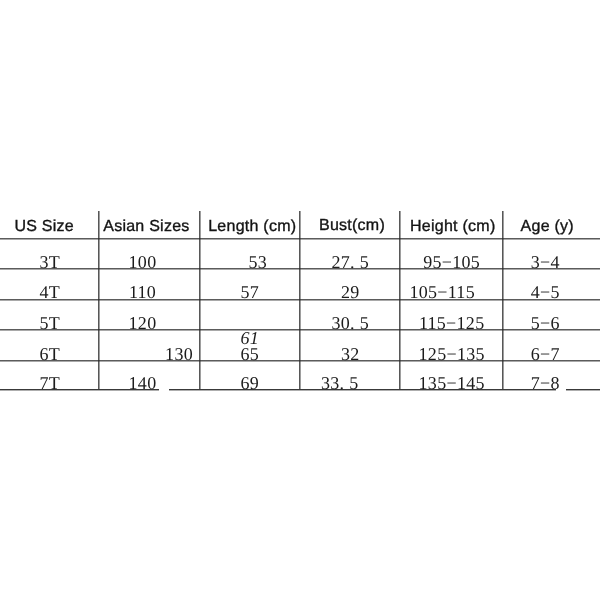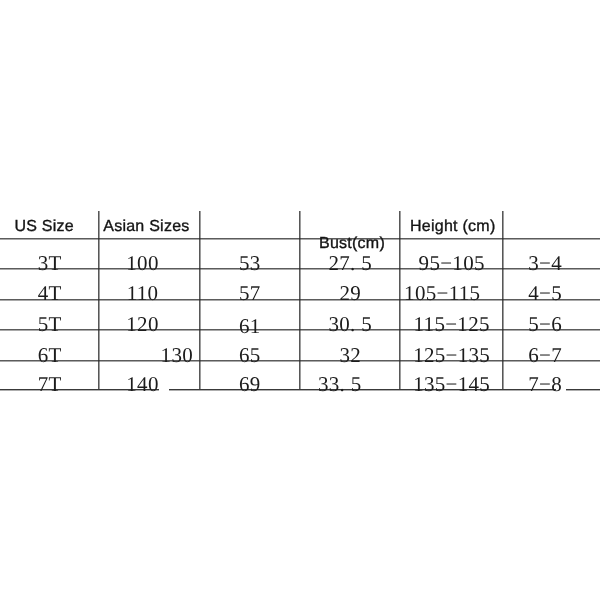--- a/index.html
+++ b/index.html
@@ -12,21 +12,21 @@
 
   .hline{position:absolute;left:0;width:600px;height:4px;background:linear-gradient(to bottom,rgba(40,40,40,0) 0px,rgba(40,40,40,0) 1.0px,rgba(40,40,40,0.76) 1.5px,rgba(40,40,40,0.76) 2.0px,rgba(40,40,40,0.40) 2.5px,rgba(40,40,40,0) 3.0px,rgba(40,40,40,0) 4px);}
   .hline-bottom{background:linear-gradient(to bottom,rgba(30,30,30,0) 0px,rgba(30,30,30,0) 1.0px,rgba(30,30,30,0.88) 1.5px,rgba(30,30,30,0.88) 2.0px,rgba(30,30,30,0.36) 2.5px,rgba(30,30,30,0) 3.0px,rgba(30,30,30,0) 4px);}
   .vline{position:absolute;width:4px;background:linear-gradient(to right,rgba(40,40,40,0) 0px,rgba(40,40,40,0) 1.0px,rgba(40,40,40,0.78) 1.5px,rgba(40,40,40,0.78) 2.0px,rgba(40,40,40,0.45) 2.5px,rgba(40,40,40,0) 3.0px,rgba(40,40,40,0) 4px);}
   .gap{position:absolute;background:#ffffff;}
 
   .cell{position:absolute;text-align:center;white-space:nowrap;
         color:#222222;line-height:1;transform:translateZ(0);}
   .hdr{font-family:"Liberation Sans",sans-serif;font-size:16px;letter-spacing:0.25px;color:#141414;
        -webkit-text-stroke:0.35px #141414;}
-  .dat{font-family:"Liberation Serif",serif;font-size:21px;letter-spacing:0.3px;color:#1c1c1c;}
+  .dat{font-family:"Liberation Serif",serif;font-size:18px;letter-spacing:0.3px;color:#1c1c1c;}
 </style>
 </head>
 <body>
 
 <div id="page">
 
   <div class="hline" style="top: 236.8px;"></div>
   <div class="hline" style="top: 267px;"></div>
   <div class="hline" style="top: 297.6px;"></div>
   <div class="hline" style="top: 328.2px;"></div>
@@ -36,44 +36,46 @@
   <div class="gap" style="left:556.4px;top:386.0px;width:9.8px;height:5px"></div>
 
   <div class="vline" style="left: 97.2px; top: 210.9px; height: 178.4px;"></div>
   <div class="vline" style="left: 198.2px; top: 210.9px; height: 178.4px;"></div>
   <div class="vline" style="left: 298.2px; top: 210.9px; height: 178.4px;"></div>
   <div class="vline" style="left: 398.2px; top: 210.9px; height: 178.4px;"></div>
   <div class="vline" style="left: 501.2px; top: 210.9px; height: 178.4px;"></div>
 
   <div class="cell hdr" style="left: -4.7px; width: 97.8px; top: 219.25px;">US Size</div>
   <div class="cell hdr" style="left: 95.9px; width: 101px; top: 219.25px;">Asian Sizes</div>
-  <div class="cell hdr" style="left: 302px; width: 100px; top: 236px;">Bust(cm)</div>
+  <div class="cell hdr" style="left: 202.25px; width: 100px; top: 219.25px;">Length (cm)</div>
+  <div class="cell hdr" style="left: 302px; width: 100px; top: 218px;">Bust(cm)</div>
   <div class="cell hdr" style="left: 401.25px; width: 103px; top: 219.25px;">Height (cm)</div>
+  <div class="cell hdr" style="left: 498.2px; width: 98.2px; top: 219.25px;">Age (y)</div>
 
   <div id="cells">
       <div class="row">
         <div class="cell dat" style="left: 0.9px; width: 97.8px; top: 252.95px;">3T</div>
         <div class="cell dat" style="left: 92px; width: 101px; top: 252.95px;">100</div>
-        <div class="cell dat" style="left: 199.7px; width: 100px; top: 252.95px;">53</div>
+        <div class="cell dat" style="left: 199.7px; width: 100px; top: 252.95px; padding-left: 8px;">53</div>
         <div class="cell dat" style="left: 300.2px; width: 100px; top: 252.95px;">27. 5</div>
         <div class="cell dat" style="left: 400.2px; width: 103px; top: 252.95px;">95−105</div>
         <div class="cell dat" style="left: 496.1px; width: 98.2px; top: 252.95px;">3−4</div>
       </div>
       <div class="row">
         <div class="cell dat" style="left: 0.9px; width: 97.8px; top: 283.35px;">4T</div>
         <div class="cell dat" style="left: 92px; width: 101px; top: 283.35px;">110</div>
         <div class="cell dat" style="left: 199.7px; width: 100px; top: 283.35px;">57</div>
         <div class="cell dat" style="left: 300.2px; width: 100px; top: 283.35px;">29</div>
         <div class="cell dat" style="left: 400.2px; width: 84px; top: 283.35px;">105−115</div>
         <div class="cell dat" style="left: 496.1px; width: 98.2px; top: 283.35px;">4−5</div>
       </div>
       <div class="row">
         <div class="cell dat" style="left: 0.9px; width: 97.8px; top: 313.95px;">5T</div>
         <div class="cell dat" style="left: 92px; width: 101px; top: 313.95px;">120</div>
-        <div class="cell dat" style="left: 199.7px; width: 100px; top: 316px;">61</div>
+        <div class="cell dat" style="left: 199.7px; width: 100px; top: 329px; font-style: italic;">61</div>
         <div class="cell dat" style="left: 300.2px; width: 100px; top: 313.95px;">30. 5</div>
         <div class="cell dat" style="left: 400.2px; width: 103px; top: 313.95px;">115−125</div>
         <div class="cell dat" style="left: 496.1px; width: 98.2px; top: 313.95px;">5−6</div>
       </div>
       <div class="row">
         <div class="cell dat" style="left: 0.9px; width: 97.8px; top: 344.5px;">6T</div>
         <div class="cell dat" style="left: 92px; width: 101px; top: 344.5px; text-align: right;">130</div>
         <div class="cell dat" style="left: 199.7px; width: 100px; top: 344.5px;">65</div>
         <div class="cell dat" style="left: 300.2px; width: 100px; top: 344.5px;">32</div>
         <div class="cell dat" style="left: 400.2px; width: 103px; top: 344.5px;">125−135</div>

